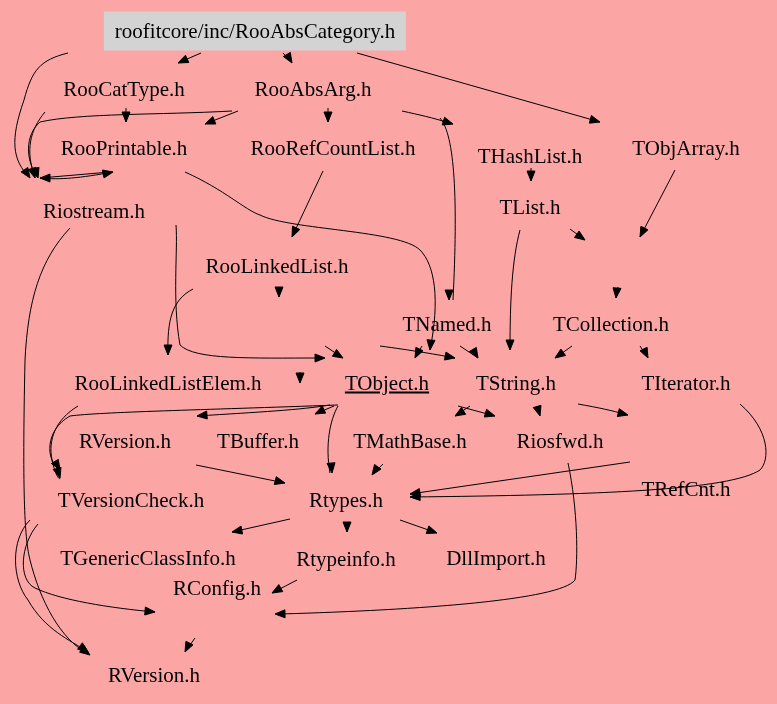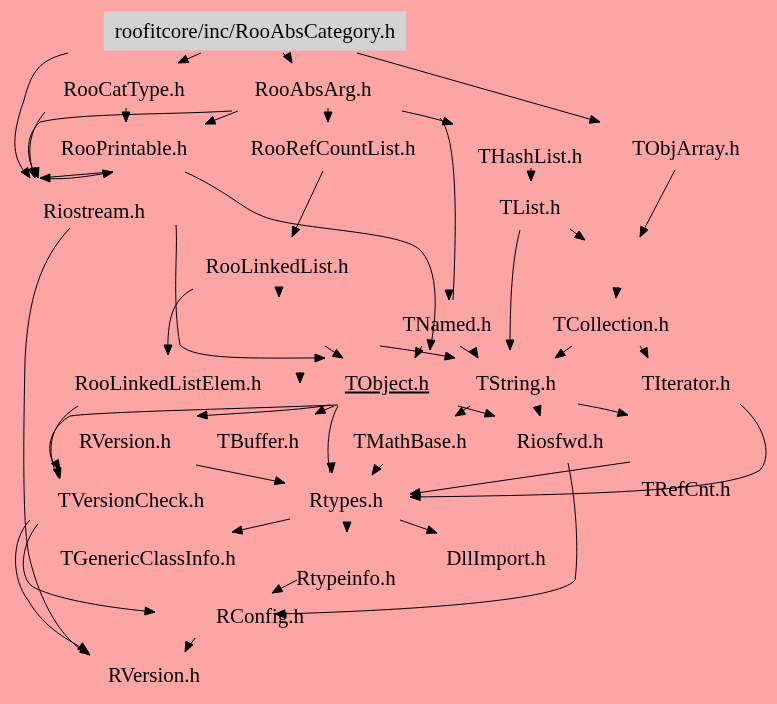--- a/index.html
+++ b/index.html
@@ -254,17 +254,17 @@
   <div class="node" style="left:516px; top:383px;">TString.h</div>
   <div class="node" style="left:686px; top:383px;">TIterator.h</div>
   <div class="node" style="left:125px; top:441px;">RVersion.h</div>
   <div class="node" style="left:258px; top:441px;">TBuffer.h</div>
   <div class="node" style="left:410px; top:441px;">TMathBase.h</div>
   <div class="node" style="left:560px; top:441px;">Riosfwd.h</div>
   <div class="node" style="left:686px; top:441px;margin-top:48px;">TRefCnt.h</div>
   <div class="node" style="left:131px; top:500px;">TVersionCheck.h</div>
   <div class="node" style="left:346px; top:500px;">Rtypes.h</div>
   <div class="node" style="left:148px; top:558px;">TGenericClassInfo.h</div>
-  <div class="node" style="left:346px; top:578px;">Rtypeinfo.h</div>
+  <div class="node" style="left:346px; top:559px;">Rtypeinfo.h</div>
   <div class="node" style="left:496px; top:558px;">DllImport.h</div>
-  <div class="node" style="left:217px; top:616px;margin-left:43px;">RConfig.h</div>
+  <div class="node" style="left:217px; top:588px;">RConfig.h</div>
   <div class="node" style="left:154px; top:675px;">RVersion.h</div>
 </div>
 
 </body></html>

